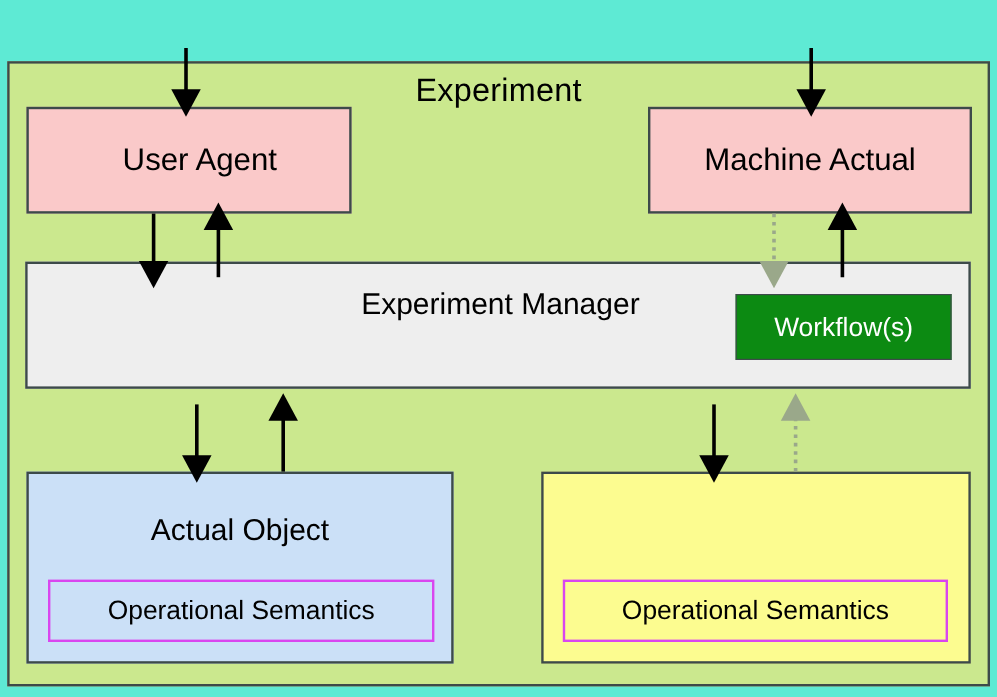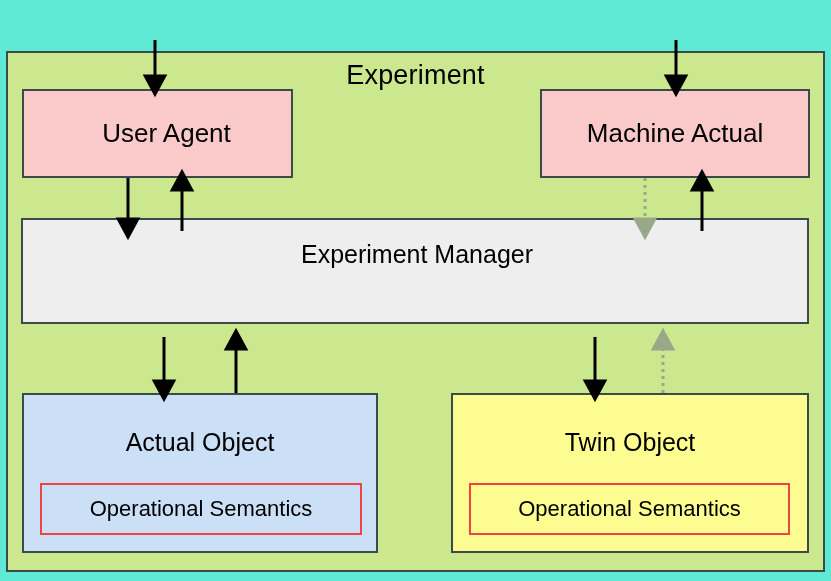--- a/index.html
+++ b/index.html
@@ -123,21 +123,21 @@
     font-size: 25px;
     color: #000000;
   }
   .semantics-box {
     position: absolute;
     left: 16px;
     top: 88px;
     width: 322px;
     height: 52px;
     box-sizing: border-box;
-    border: 2px solid #ef4444;
+    border: 2px solid #d946ef;
     display: flex;
     align-items: center;
     justify-content: center;
     font-size: 22px;
     color: #000000;
   }
   #actual-semantics-box { background: #cbe0f7; }
   #twin-semantics-box   { background: #fcfc90; width: 321px; }
 
   
@@ -164,31 +164,33 @@
   </div>
 
   <div id="machine-agent-box" class="box">
     <span>Machine Actual</span>
   </div>
 
   <div id="experiment-manager-box" class="box">
     <div id="experiment-manager-label">
       <div>Experiment Manager</div>
     </div>
+    <div id="workflows-box">
+      <span>Workflow(s)</span>
+    </div>
   </div>
 
   <div id="actual-object-box" class="box">
     <div class="object-title">Actual Object</div>
     <div id="actual-semantics-box" class="semantics-box">
       <span>Operational Semantics</span>
     </div>
   </div>
 
   <div id="twin-object-box" class="box">
-    <div class="object-title">Twin Object</div>
     <div id="twin-semantics-box" class="semantics-box">
       <span>Operational Semantics</span>
     </div>
   </div>
 
   <svg id="arrow-layer" viewBox="0 0 831 581">
     <defs>
       <marker id="ah-black" markerWidth="9" markerHeight="9" refX="3.2" refY="4.5" orient="auto" markerUnits="strokeWidth">
         <path d="M0,0.4 L7.6,4.5 L0,8.6 z" fill="#000000"></path>
       </marker>

